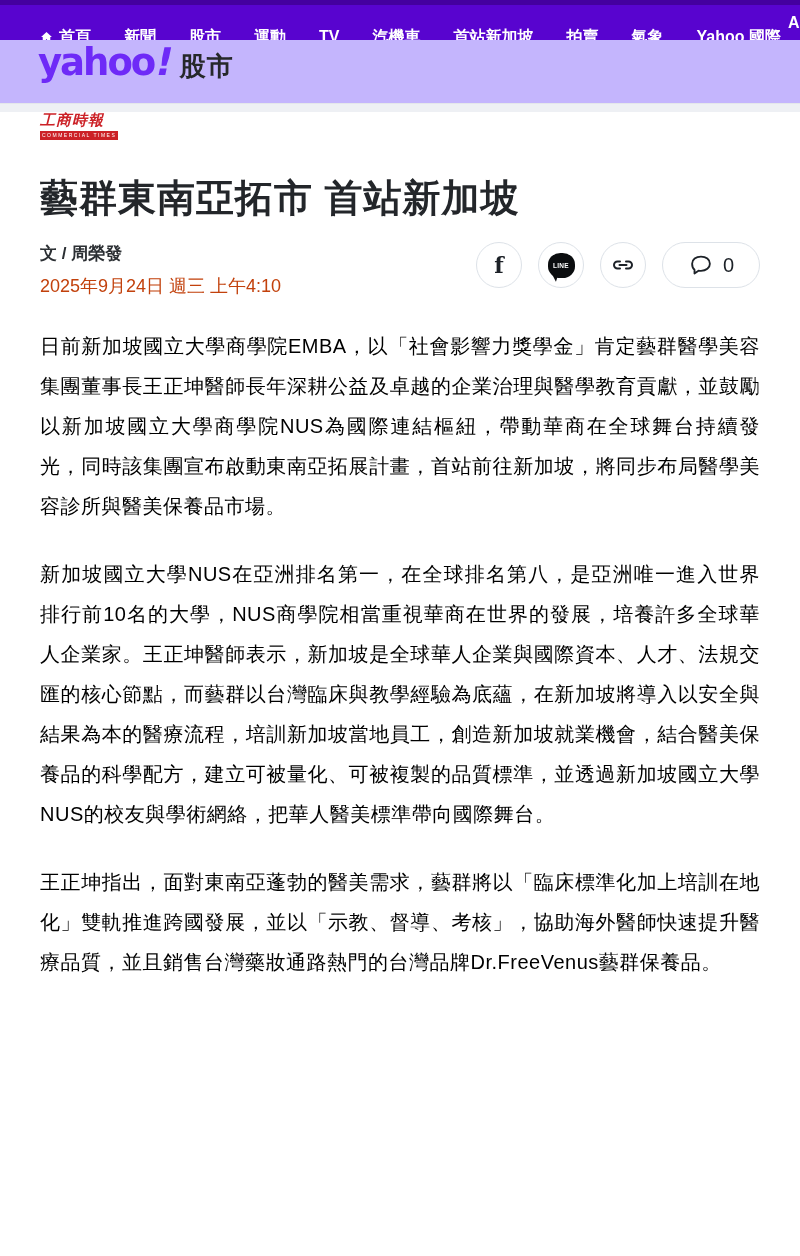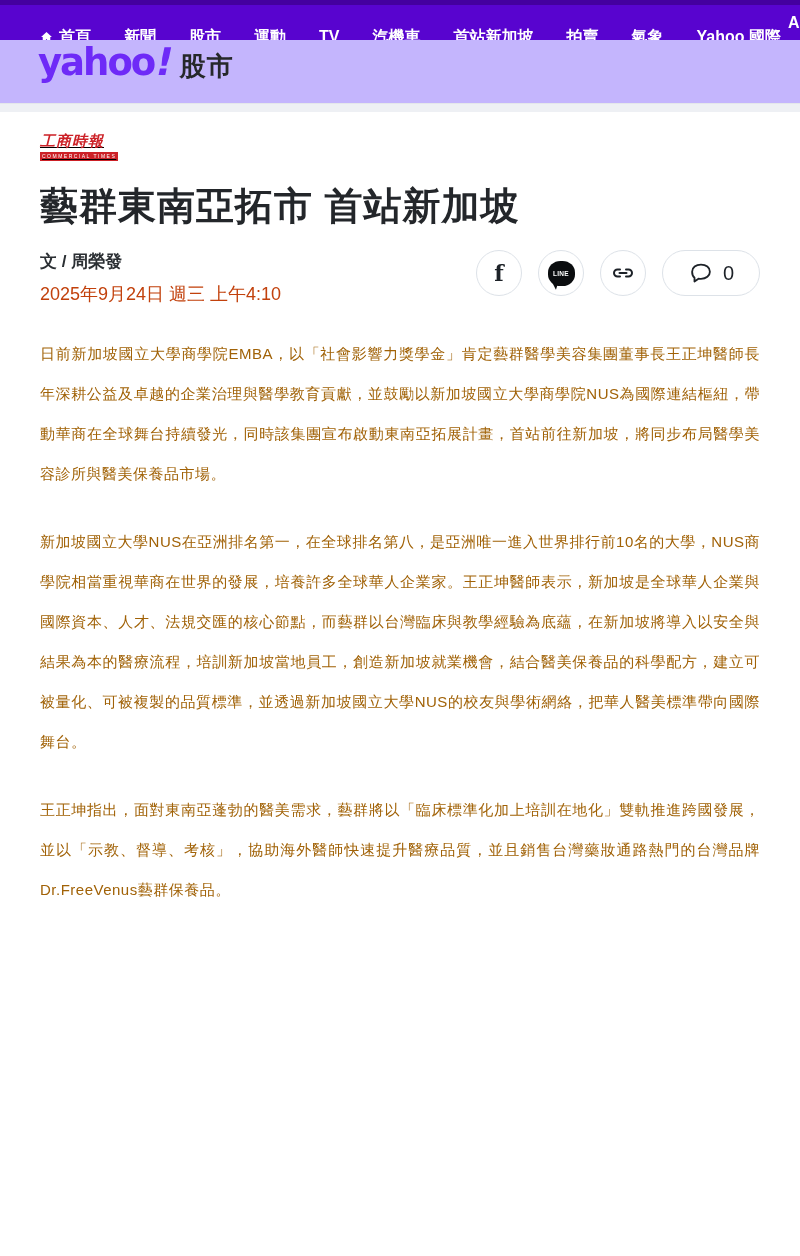--- a/index.html
+++ b/index.html
@@ -51,34 +51,34 @@
   }
   .site-section {
     color:#26282a; font-weight:bold; font-size:26px; margin-left:6px;
     letter-spacing:1px;
   }
   .gray-strip { height:8px; background:#eef0f4; }
 
   
   .article { padding:0 40px; background:#fff; }
 
-  .source-logo { margin-top:21px; display:inline-block; cursor:pointer;text-decoration:underline; }
+  .source-logo { display:inline-block; cursor:pointer; }
   .source-name {
     color:#cc2127; font-weight:bold; font-size:15px; letter-spacing:1px;
     font-family:"DejaVu Serif","Liberation Serif",serif;
     font-style:italic; line-height:17px;
   }
   .source-sub {
     margin-top:2px; background:#cc2127; color:#ffffff; font-size:5px;
     letter-spacing:1.5px; text-align:center; padding:1px 2px; line-height:7px;
     font-family:"Liberation Sans",sans-serif;
   }
 
   .article-title {
-    margin-top:20px; font-size:38px; font-weight:bold; color:#23262a;
+    margin-top:33px; font-size:38px; font-weight:bold; color:#23262a;
     letter-spacing:1px; line-height:48px;
   }
 
   .meta-row { margin-top:20px; display:flex; justify-content:space-between; align-items:flex-start;gap:29px; }
   .byline { font-size:17px; font-weight:bold; color:#2b2f33; }
   .pubdate { margin-top:9px; font-size:18px; color:#c2410c; }
 
   .share-row { display:flex; gap:16px; align-items:center; }
   .share-circle {
     width:46px; height:46px; border-radius:50%; border:1px solid #dde2e8;
@@ -101,21 +101,21 @@
   .line-text { color:#fff; font-size:6.5px; font-weight:bold; letter-spacing:0.3px; }
   .comment-pill {
     height:46px; min-width:98px; padding:0 20px; border-radius:23px;
     border:1px solid #dde2e8; background:#fff; display:flex; align-items:center;
     justify-content:center; gap:9px; cursor:pointer;
   }
   .comment-count { font-size:20px; color:#1d2228; }
 
   .article-body { margin-top:28px; padding-bottom:30px; }
   .article-body p {
-    font-size:15px; line-height:40px; color:#a16207; letter-spacing:0.5px;
+    font-size:20px; line-height:40px; color:#000000; letter-spacing:0.5px;
     margin-bottom:28px; text-align:justify;
   }
 </style>
 </head>
 <body>
 
 <div class="topnav">
   <div class="topnav-darkedge"></div>
   <div class="topnav-items">
     <div class="nav-item">

